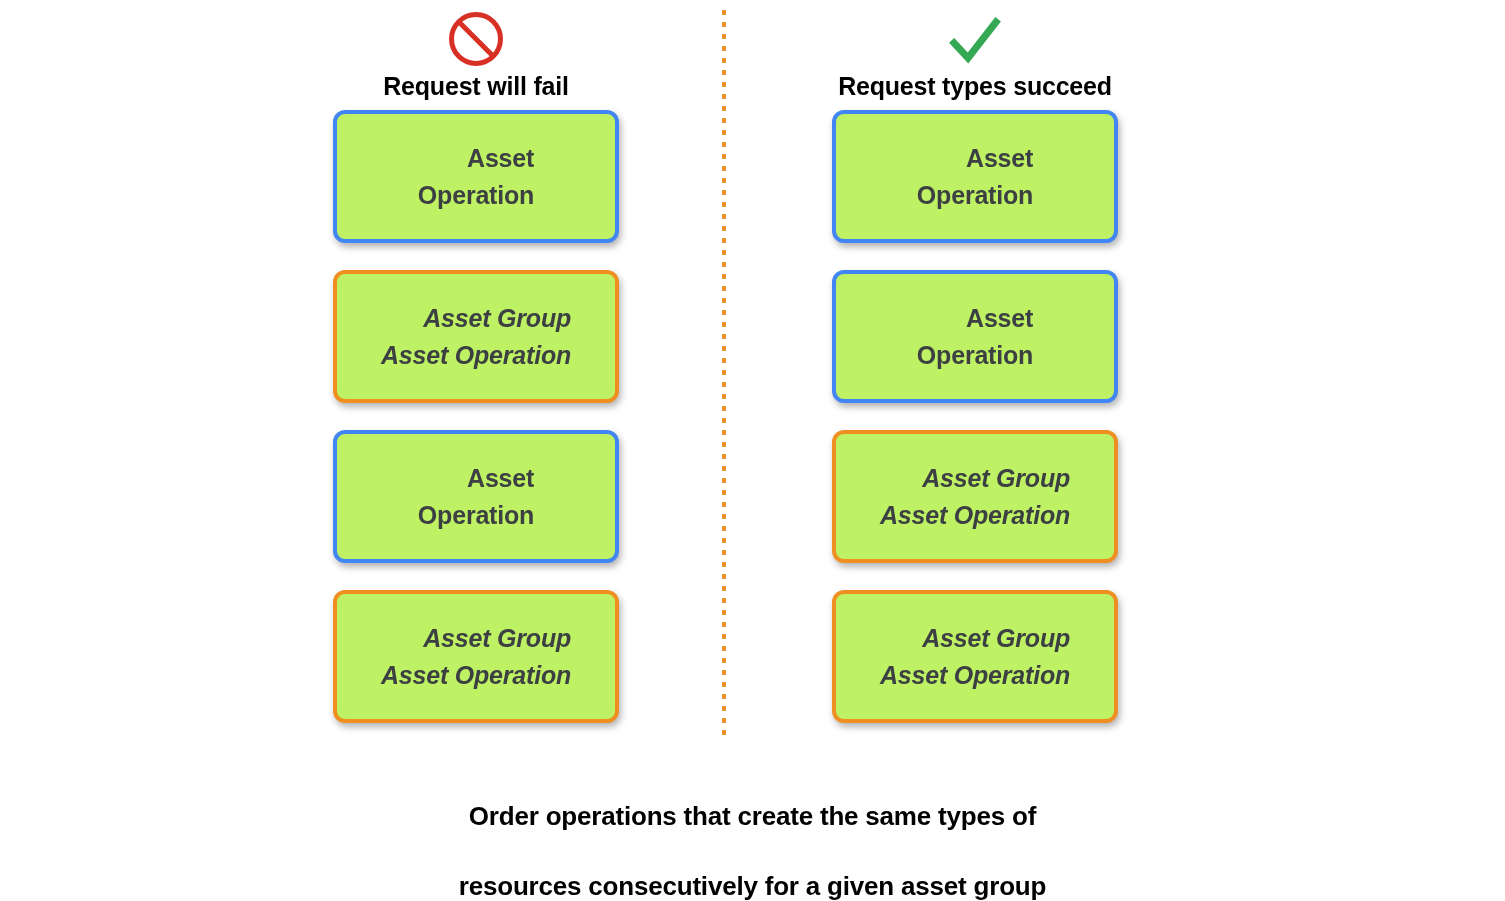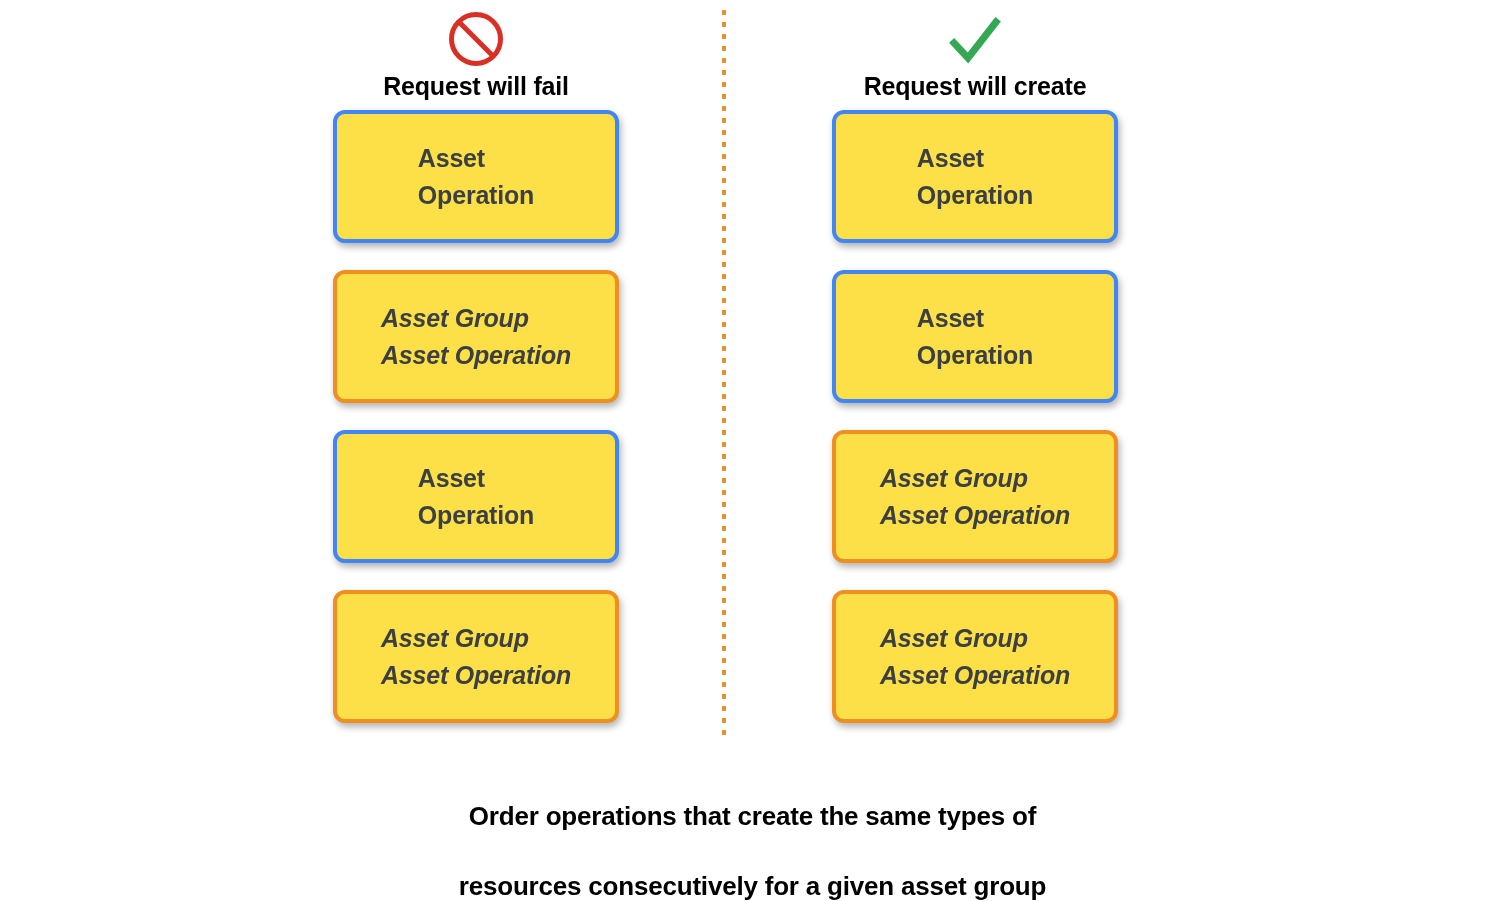--- a/index.html
+++ b/index.html
@@ -81,26 +81,26 @@
     left: 7px;
     width: 286px;
   }
   .op-box {
     box-sizing: border-box;
     width: 286px;
     height: 133px;
     margin-bottom: 27px;
     border-radius: 12px;
     border: 4px solid #4285f4;
-    background: #fde047;
+    background: #bef264;
     box-shadow: 2px 4px 7px rgba(0,0,0,0.30);
     display: flex;
     align-items: center;
     justify-content: center;
-    text-align: left;
+    text-align: right;
   }
   .op-box:last-child { margin-bottom: 0; }
   .op-box.kind-asset       { border-color: #4285f4; }
   .op-box.kind-asset-group { border-color: #ef8e21; font-style: italic; }
 
   .op-label {
     font-size: 25px;
     font-weight: bold;
     color: #3c4043;
     line-height: 1.45;
@@ -164,21 +164,21 @@
   </div>
 
   <div class="column column-succeed">
 
     <div class="col-header">
       <span class="status-icon">
         <svg width="62" height="62" viewBox="0 0 62 62" aria-hidden="true">
           <polyline points="10,35 24,50 52,14" fill="none" stroke="#34a853" stroke-width="7" stroke-linecap="square" stroke-linejoin="miter"></polyline>
         </svg>
       </span>
-      <div class="col-title">Request will create</div>
+      <div class="col-title">Request types succeed</div>
     </div>
 
     <div class="box-stack">
       <div class="op-box kind-asset">
         <span class="op-label">Asset
 Operation</span>
       </div>
       <div class="op-box kind-asset">
         <span class="op-label">Asset
 Operation</span>

